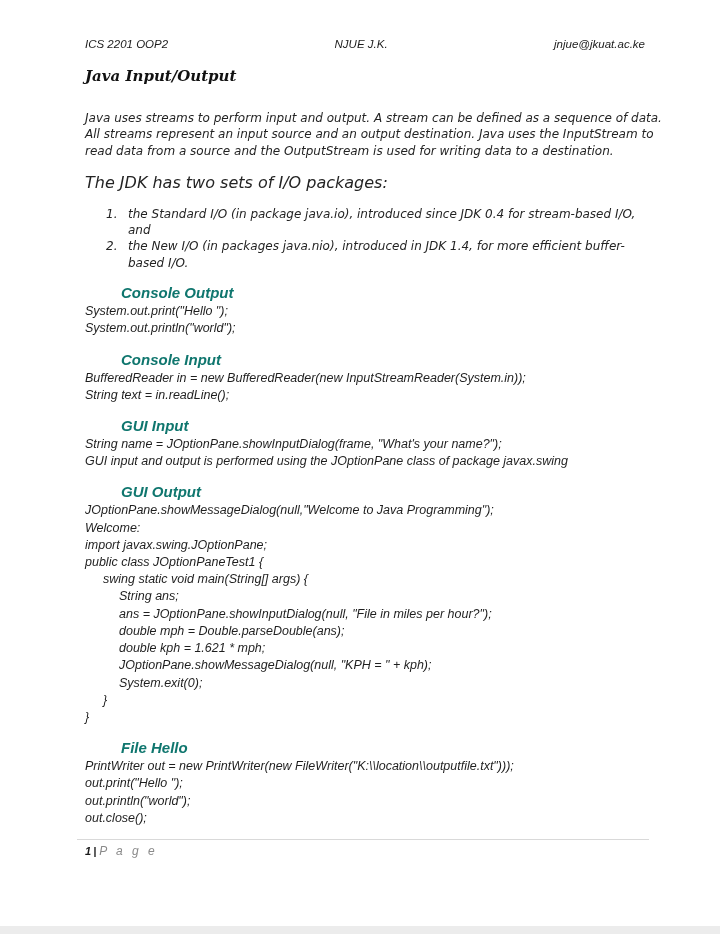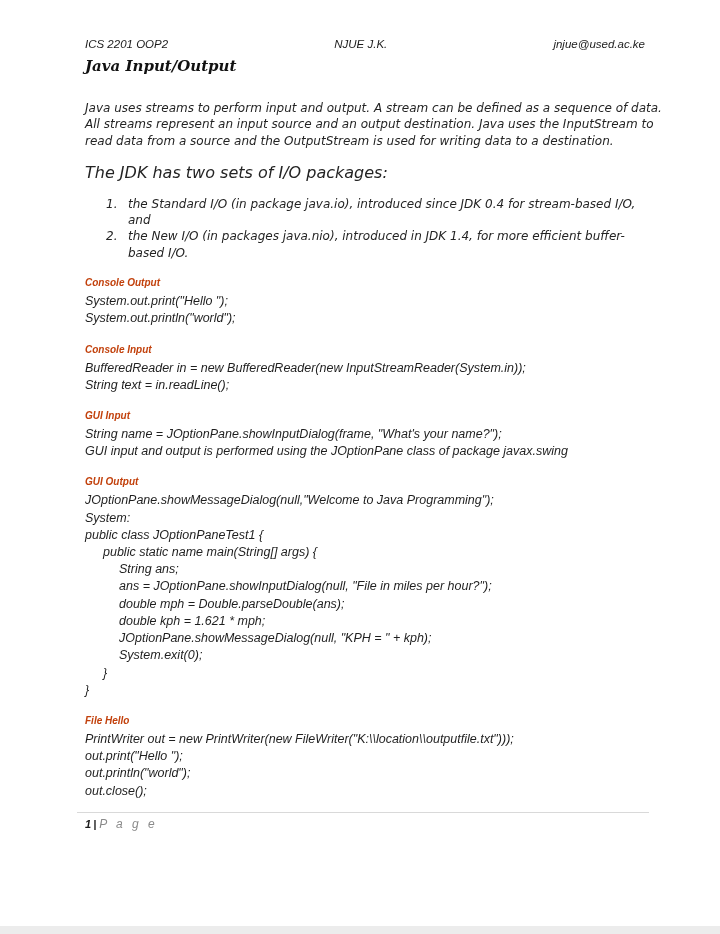--- a/index.html
+++ b/index.html
@@ -22,21 +22,21 @@
   .header-row {
     width:560px;
     display:flex;
     justify-content:space-between;
     align-items:baseline;
     font-family:"Liberation Sans", sans-serif;
     font-size:11.5px;
     color:#1c1c1c;
   }
   .doc-title {
-    margin-top:6px;
+    margin-top:16px;
     font-family:"DejaVu Serif", serif;
     font-weight:bold;
     font-size:15px;
     line-height:20px;
     color:#111111;
   }
   
   .intro {
     margin-top:24px;
     width:580px;
@@ -62,25 +62,26 @@
   ol.io-list .li-text { flex:1; }
   
   .sections {
     font-family:"Liberation Sans", sans-serif;
     font-size:12.5px;
     color:#1f1f1f;
     width:580px;
   }
   .section { margin-top:14px; }
   .sec-heading {
-    font-size:10px;
+    font-size:15px;
     font-weight:bold;
     line-height:16px;
     margin-bottom:2px;
-    color:#c2410c;
+    color:#0f766e;
+    margin-left:36px;
   }
   .code-line { line-height:17.2px; white-space:pre-wrap; }
   .code-line.i1 { padding-left:18px; }
   .code-line.i2 { padding-left:34px; }
   
   .footer-rule {
     margin-top:12px;
     margin-left:-8px;
     width:572px;
     height:1px;
@@ -105,21 +106,21 @@
   }
 </style>
 </head>
 <body>
 
 <div class="page">
 
   <div class="header-row">
     <span>ICS 2201 OOP2</span>
     <span>NJUE J.K.</span>
-    <span>jnjue@used.ac.ke</span>
+    <span>jnjue@jkuat.ac.ke</span>
   </div>
 
   <h1 class="doc-title">Java Input/Output</h1>
 
   <p class="intro">Java uses streams to perform input and output. A stream can be defined as a sequence of data. All streams represent an input source and an output destination. Java uses the InputStream to read data from a source and the OutputStream is used for writing data to a destination.</p>
 
   <p class="jdk-line">The JDK has two sets of I/O packages:</p>
 
   <ol class="io-list">
       <li>
@@ -144,23 +145,24 @@
         <div class="code-line i0">String text = in.readLine();</div>
       </section>
       <section class="section">
         <h2 class="sec-heading">GUI Input</h2>
         <div class="code-line i0">String name = JOptionPane.showInputDialog(frame, "What's your name?");</div>
         <div class="code-line i0">GUI input and output is performed using the JOptionPane class of package javax.swing</div>
       </section>
       <section class="section">
         <h2 class="sec-heading">GUI Output</h2>
         <div class="code-line i0">JOptionPane.showMessageDialog(null,"Welcome to Java Programming");</div>
-        <div class="code-line i0">System:</div>
+        <div class="code-line i0">Welcome:</div>
+        <div class="code-line i0">import javax.swing.JOptionPane;</div>
         <div class="code-line i0">public class JOptionPaneTest1 {</div>
-        <div class="code-line i1">public static name main(String[] args) {</div>
+        <div class="code-line i1">swing static void main(String[] args) {</div>
         <div class="code-line i2">String ans;</div>
         <div class="code-line i2">ans = JOptionPane.showInputDialog(null, "File in miles per hour?");</div>
         <div class="code-line i2">double mph = Double.parseDouble(ans);</div>
         <div class="code-line i2">double kph = 1.621 * mph;</div>
         <div class="code-line i2">JOptionPane.showMessageDialog(null, "KPH = " + kph);</div>
         <div class="code-line i2">System.exit(0);</div>
         <div class="code-line i1">}</div>
         <div class="code-line i0">}</div>
       </section>
       <section class="section">

